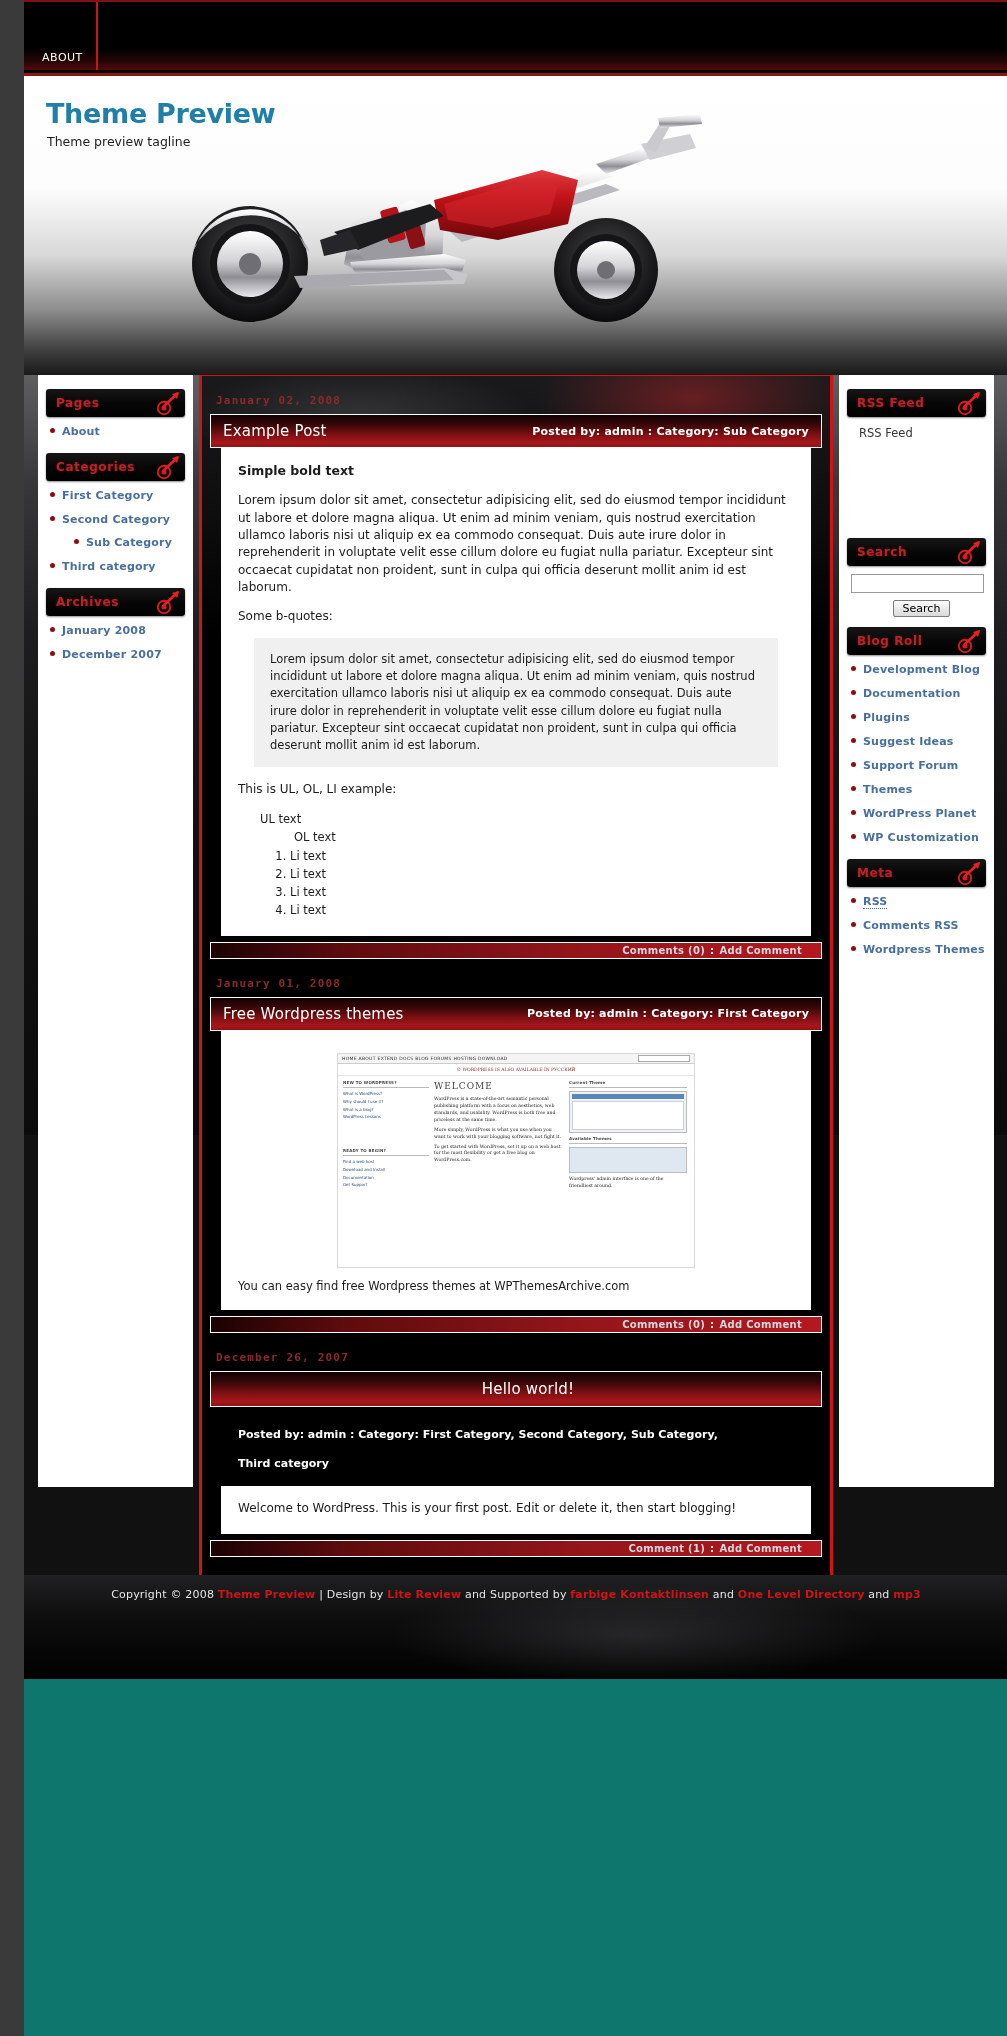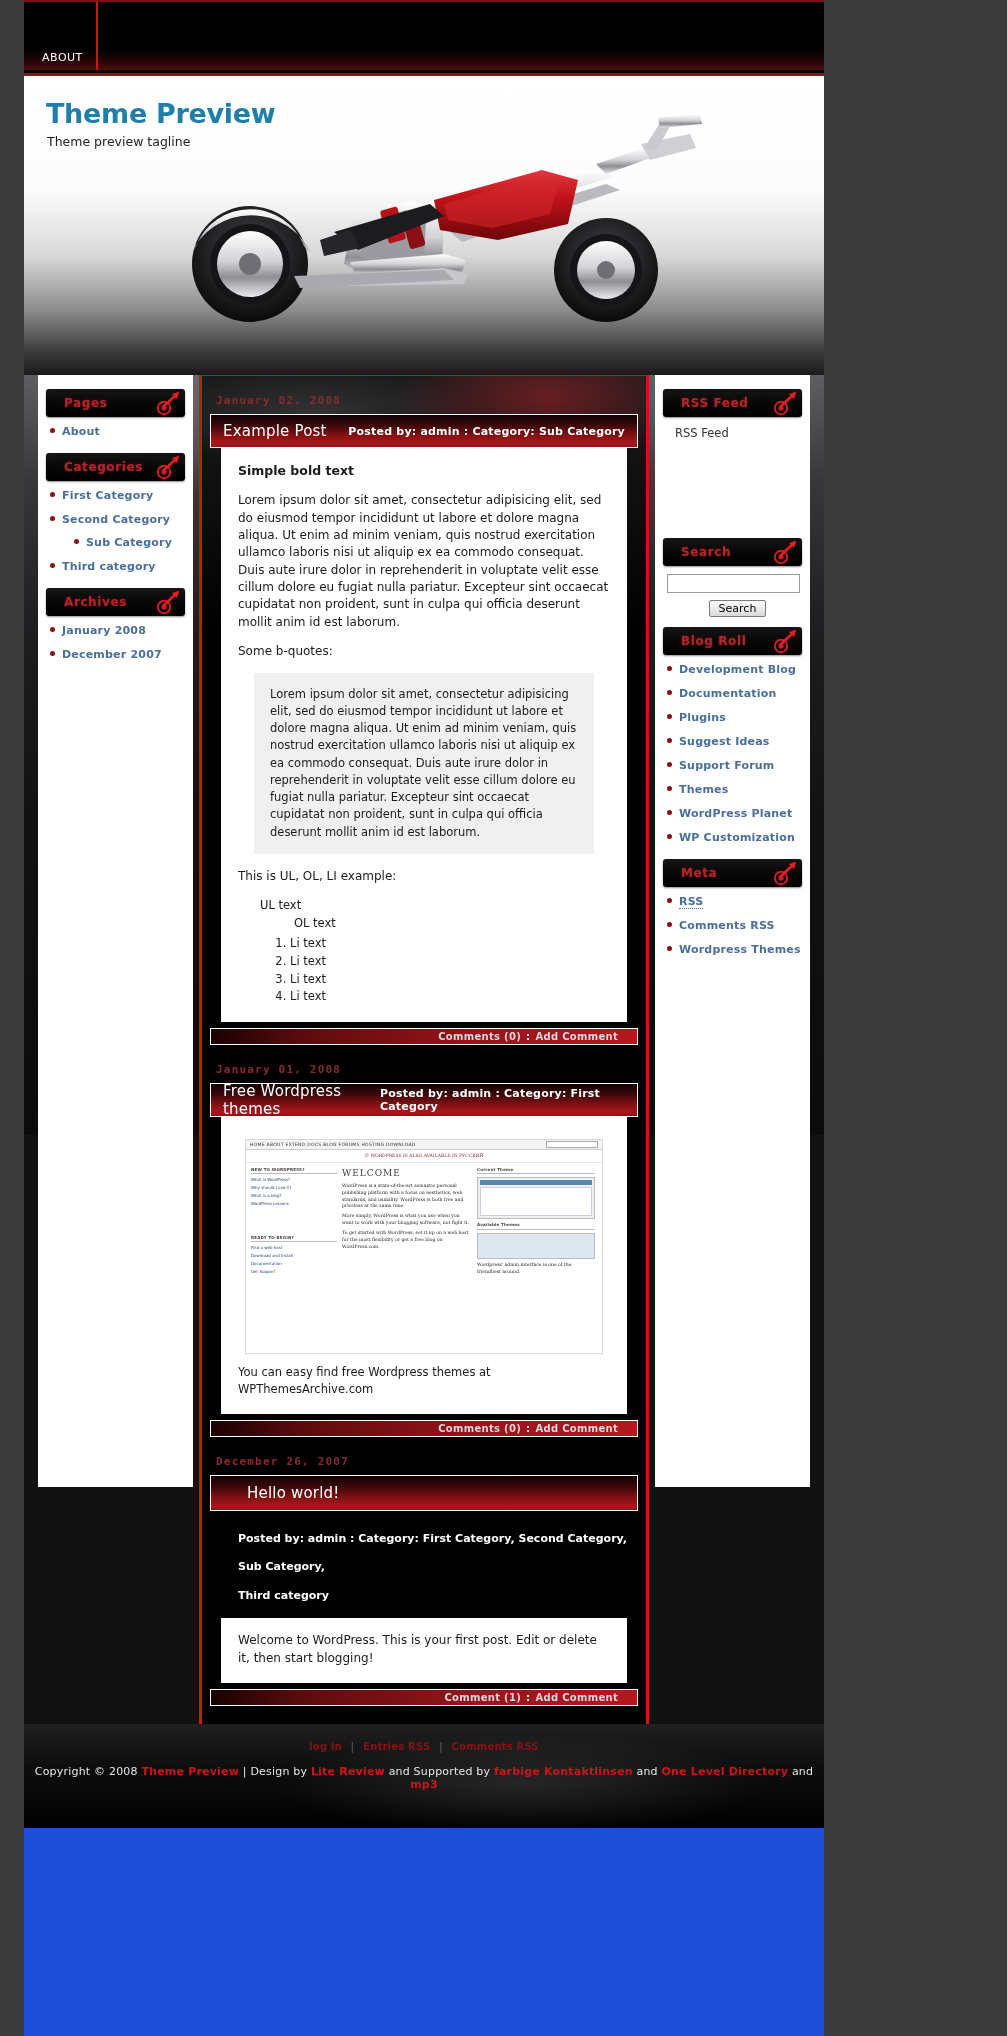--- a/index.html
+++ b/index.html
@@ -10,22 +10,22 @@
     background:#3a3a3a;
     font-family:"DejaVu Sans", sans-serif;
     font-size:12px;
     overflow:hidden;
   }
 
   
   #page {
     position:absolute;
     left:24px; top:0;
-    width:800px; height:2036px;
-    background:#1d4ed8;
+    width:984px; height:2036px;
+    background:#0f766e;
   }
 
   
   #topnav {
     position:relative;
     height:76px;
     background:#000;
     border-top:2px solid #7e1113;
     border-bottom:3px solid #8d1416;
     overflow:hidden;
@@ -121,21 +121,21 @@
     position:relative;
     height:28px;
     background:linear-gradient(to bottom,#161616 0%,#070707 50%,#000 100%);
     border-radius:3px;
     display:flex; align-items:center;
     padding-left:10px;
     overflow:hidden;
     box-shadow:0 1px 2px rgba(0,0,0,.45);
   }
   .widget-head h3 {
-    margin:8px;
+    margin:0;
     color:#b1262b;
     font-size:12px; font-weight:bold;
     font-family:"DejaVu Sans", sans-serif;
     letter-spacing:.6px;
     text-shadow:0 0 3px rgba(200,30,35,.5);
   }
   .speedo {
     position:absolute; right:2px; top:-1px;
     width:30px; height:30px;
   }
@@ -208,20 +208,21 @@
     padding:18px 0 7px 14px;
   }
   .post-title-bar {
     position:relative;
     margin:0 8px;
     height:34px;
     background:linear-gradient(to bottom,#120203 0%,#380709 30%,#7e1013 62%,#a8171b 88%,#8d1316 100%);
     border:1px solid #ffffff;
     display:flex; align-items:center;
     padding:0 12px;
+    justify-content:center;
   }
   .post-title-bar h2 {
     margin:0; color:#fff;
     font-size:15px; font-weight:normal;
     font-family:"DejaVu Sans", sans-serif;
     letter-spacing:.2px;
   }
   .post-meta {
     margin-left:auto;
     color:#fff;
@@ -679,27 +680,20 @@
             <li><a href="#">Wordpress Themes</a></li>
           </ul>
         </div>
 
       </div>
 
     </div>
   </div>
 
   <div id="footer">
-    <div class="fline1">
-      <a href="#">log in</a>
-      <span class="bar">|</span>
-      <a href="#">Entries RSS</a>
-      <span class="bar">|</span>
-      <a href="#">Comments RSS</a>
-    </div>
     <div class="fline2">
       <span>Copyright © 2008</span>
       <a href="#">Theme Preview</a>
       <span>| Design by</span>
       <a href="#">Lite Review</a>
       <span>and Supported by</span>
       <a href="#">farbige Kontaktlinsen</a>
       <span>and</span>
       <a href="#">One Level Directory</a>
       <span>and</span>

